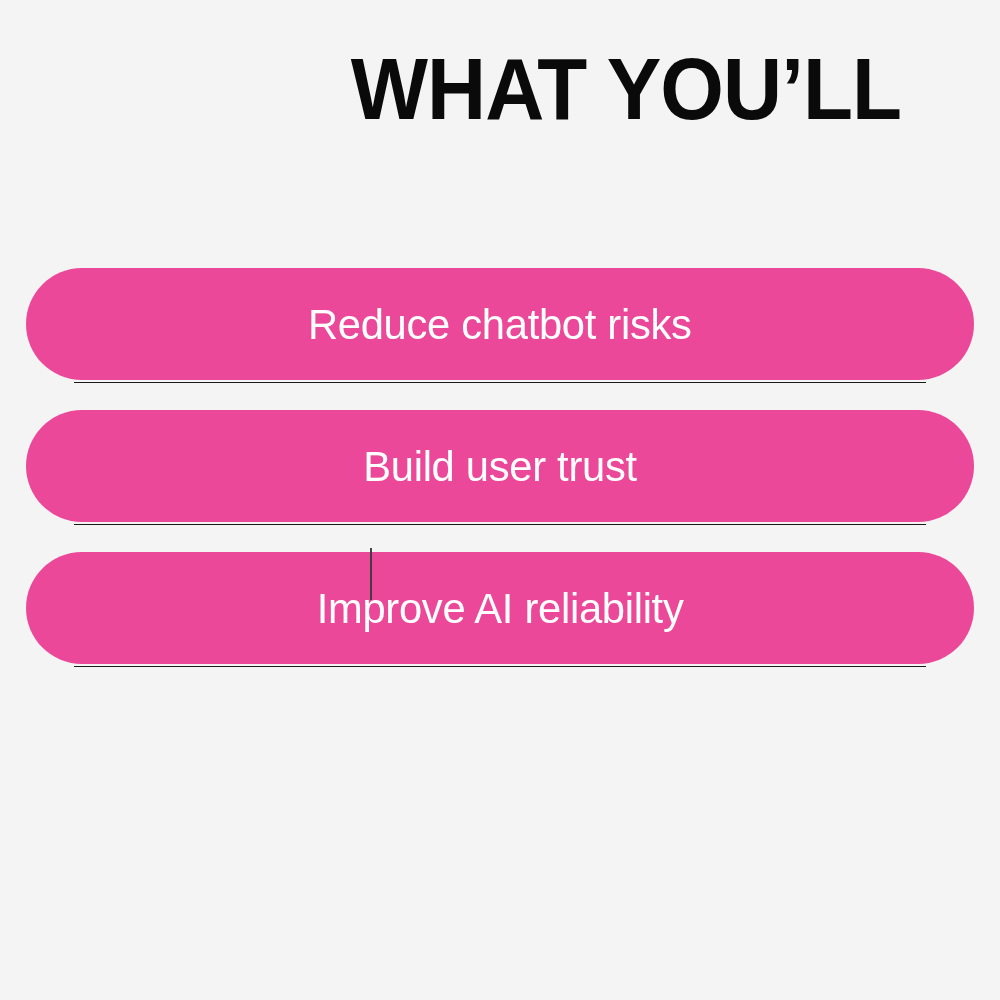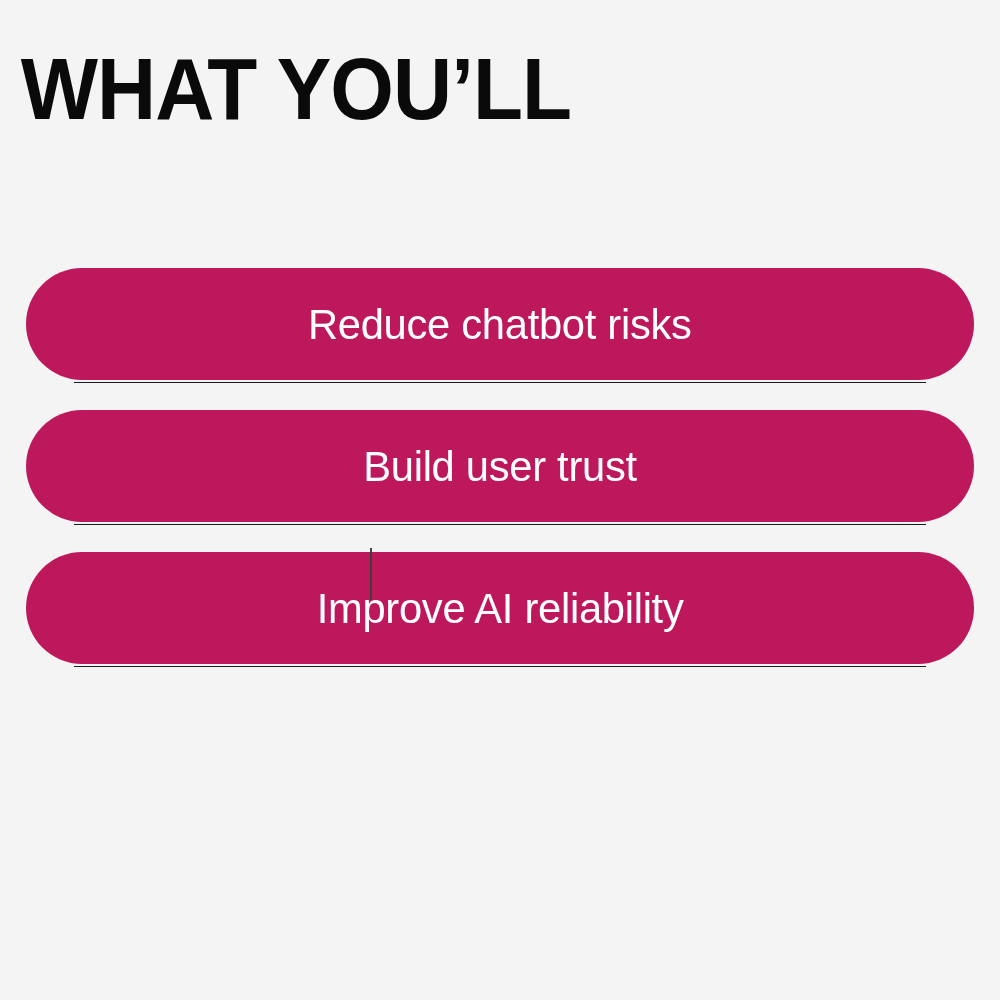--- a/index.html
+++ b/index.html
@@ -20,21 +20,21 @@
     background: #f4f4f4;
     box-sizing: border-box;
   }
 
   
   .heading {
     position: absolute;
     top: 46px;
     left: 0;
     width: 922px;
-    text-align: left;
+    text-align: right;
     color: #0a0a0a;
     line-height: 0.98;
   }
   .heading-line {
     display: block;
     white-space: nowrap;
   }
   .h-word {
     font-family: "Liberation Sans", sans-serif;
     font-weight: 700;
@@ -61,21 +61,21 @@
   
   .pill-list {
     position: absolute;
     top: 268px;
     left: 26px;
     width: 948px;
   }
   .pill {
     position: relative;
     height: 112px;
-    background: #be185d;
+    background: #ec4899;
     border-radius: 60px;
     margin-bottom: 30px;
     display: flex;
     align-items: center;
     justify-content: center;
     box-sizing: border-box;
   }
   .pill:last-child {
     margin-bottom: 8px;
   }

